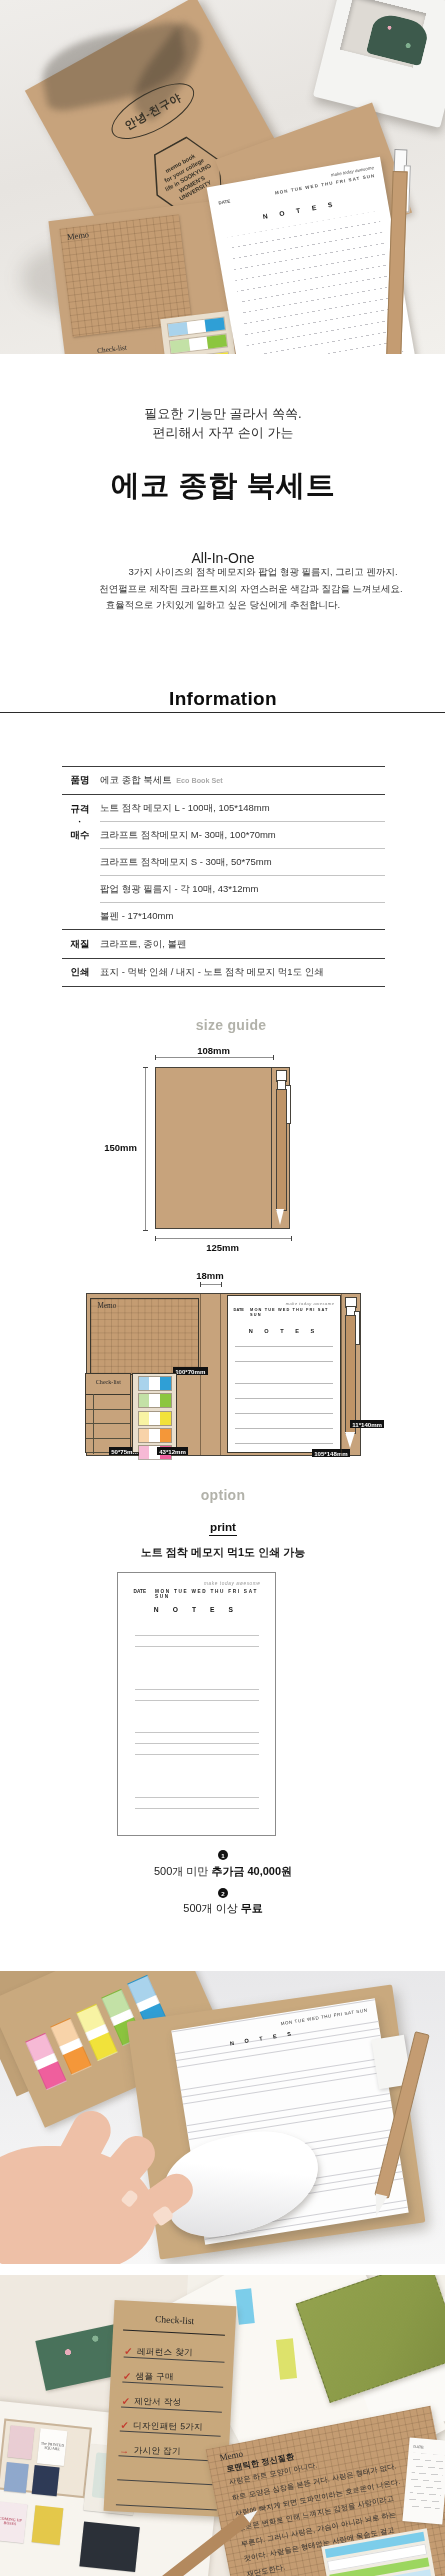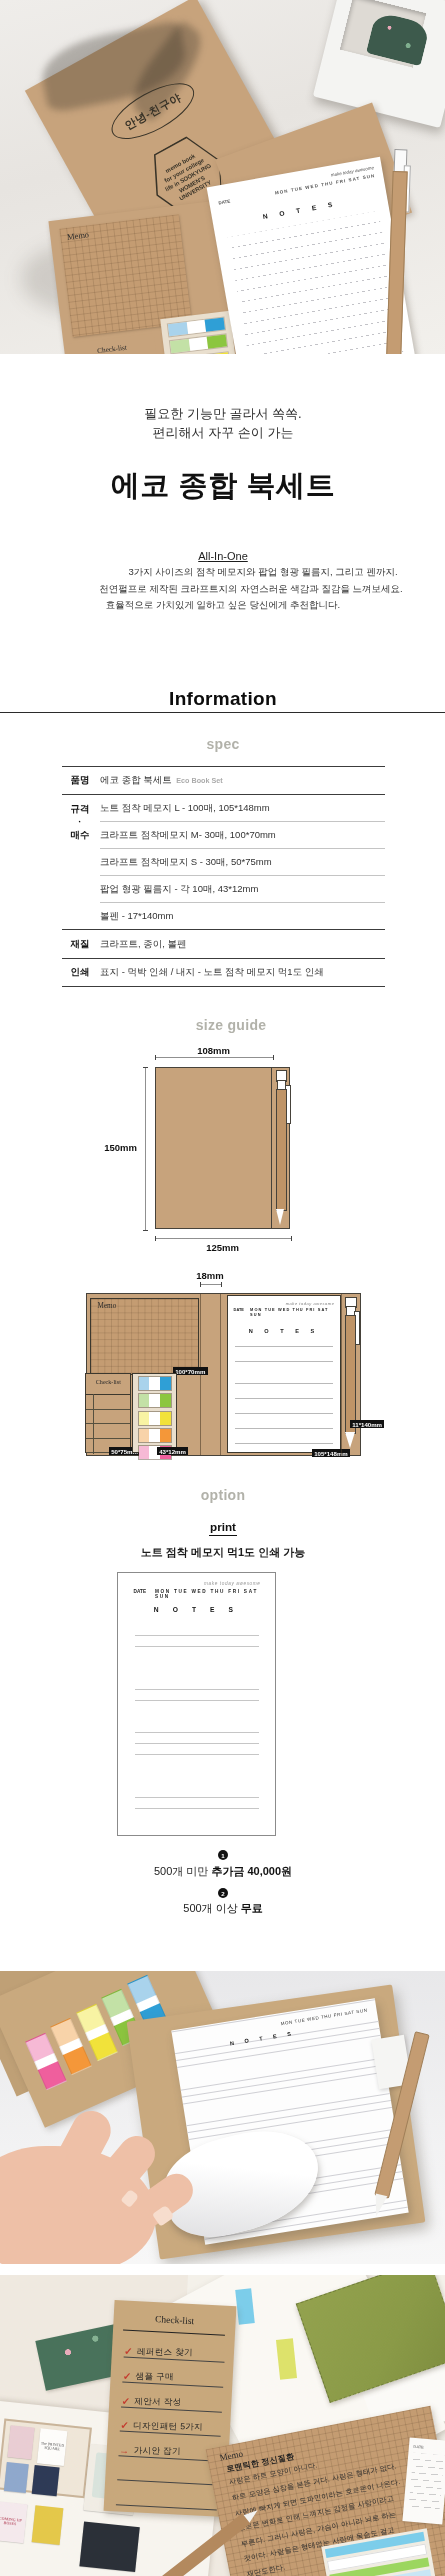--- a/index.html
+++ b/index.html
@@ -59,21 +59,21 @@
     border-radius:3.3px;box-shadow:2.2px 5.6px 10px rgba(70,64,54,.30);}
   .dispenser-hole{position:absolute;left:14.5px;top:16.7px;width:75px;height:56px;background:#dedad4;
     box-shadow:inset 1.1px 2.2px 4.5px rgba(0,0,0,.25);}
   .tape-roll{position:absolute;left:26px;top:10px;width:56px;height:43px;border-radius:40% 40% 10% 10%;
     background:radial-gradient(circle at 30% 30%,#e8a7b8 1.7px,transparent 2.2px),
                radial-gradient(circle at 70% 60%,#7fae8e 2.2px,transparent 2.8px),#3d5a4c;}
 
   
   .intro-line{font-size:13px;color:#2e2e2e;}
   .main-title{font-size:29px;font-weight:700;color:#111;letter-spacing:0.6px;}
-  .aio-head{font-size:11px;color:#1d1d1d;text-decoration:underline;}
+  .aio-head{font-size:14px;color:#1d1d1d;}
   .aio-line{font-size:9.5px;color:#333;}
   .info-heading{font-size:19px;font-weight:700;color:#0c0c0c;letter-spacing:0.3px;}
   .info-rule{position:absolute;left:0;top:712px;width:446px;height:0;border-top:0.8px solid #2b2b2b;}
   .sub-heading{font-size:14px;font-weight:700;color:#b2b2aa;letter-spacing:0.3px;}
 
   
   .spec-table{position:absolute;left:62px;top:766px;width:323px;border-top:0.8px solid #3c3c3c;font-size:9.5px;}
   .spec-row{display:flex;align-items:center;}
   .spec-label{width:38px;padding-left:8.4px;font-weight:700;color:#111;box-sizing:border-box;flex:none;}
   .spec-val{color:#333;}
@@ -282,21 +282,20 @@
   <div class="abs ctr intro-line" style="top:424px;">편리해서 자꾸 손이 가는</div>
   <h1 class="abs ctr main-title" style="top:466px;margin:0;">에코 종합 북세트</h1>
 
   <div class="abs ctr aio-head" style="top:550px;">All-In-One</div>
   <div class="abs ctr aio-line" style="top:566px;margin-left:40px;">3가지 사이즈의 점착 메모지와 팝업 형광 필름지, 그리고 펜까지.</div>
   <div class="abs ctr aio-line" style="top:583px;padding-left:28px;">천연펄프로 제작된 크라프트지의 자연스러운 색감과 질감을 느껴보세요.</div>
   <div class="abs ctr aio-line" style="top:599px;">효율적으로 가치있게 일하고 싶은 당신에게 추천합니다.</div>
 
   <h2 class="abs ctr info-heading" style="top:688px;margin:0;">Information</h2>
   <div class="info-rule"></div>
-  <h3 class="abs ctr sub-heading" style="top:736px;margin:0;">spec</h3>
 
   <div class="spec-table">
     <div class="spec-row row-name">
       <div class="spec-label">품명</div>
       <div class="spec-val">
         <span>에코 종합 북세트</span><span class="spec-sub">Eco Book Set</span>
       </div>
     </div>
     <div class="qty-group">
       <div class="qty-labels">

